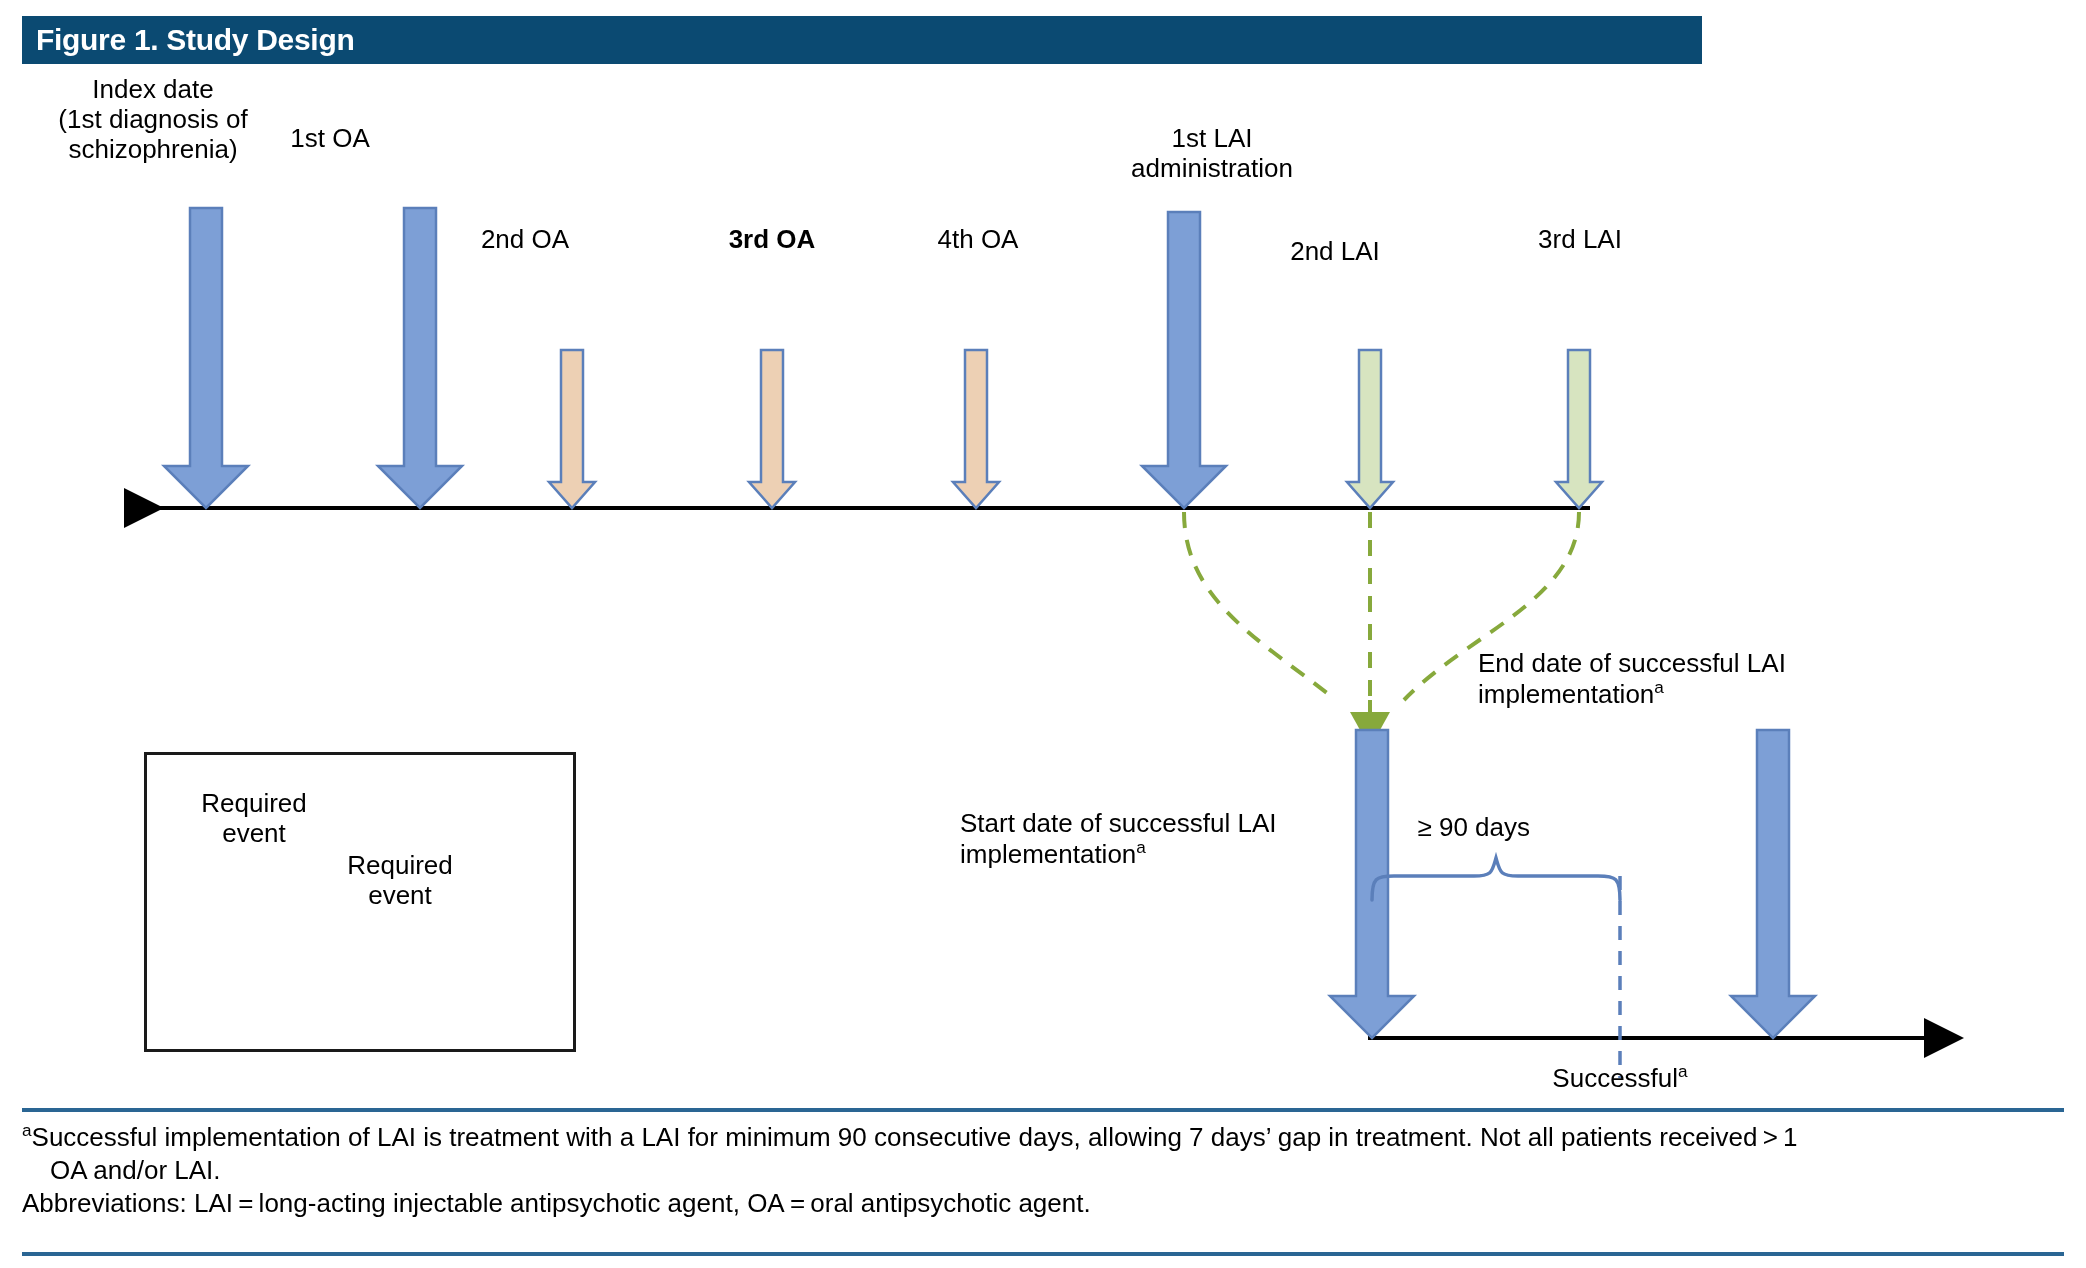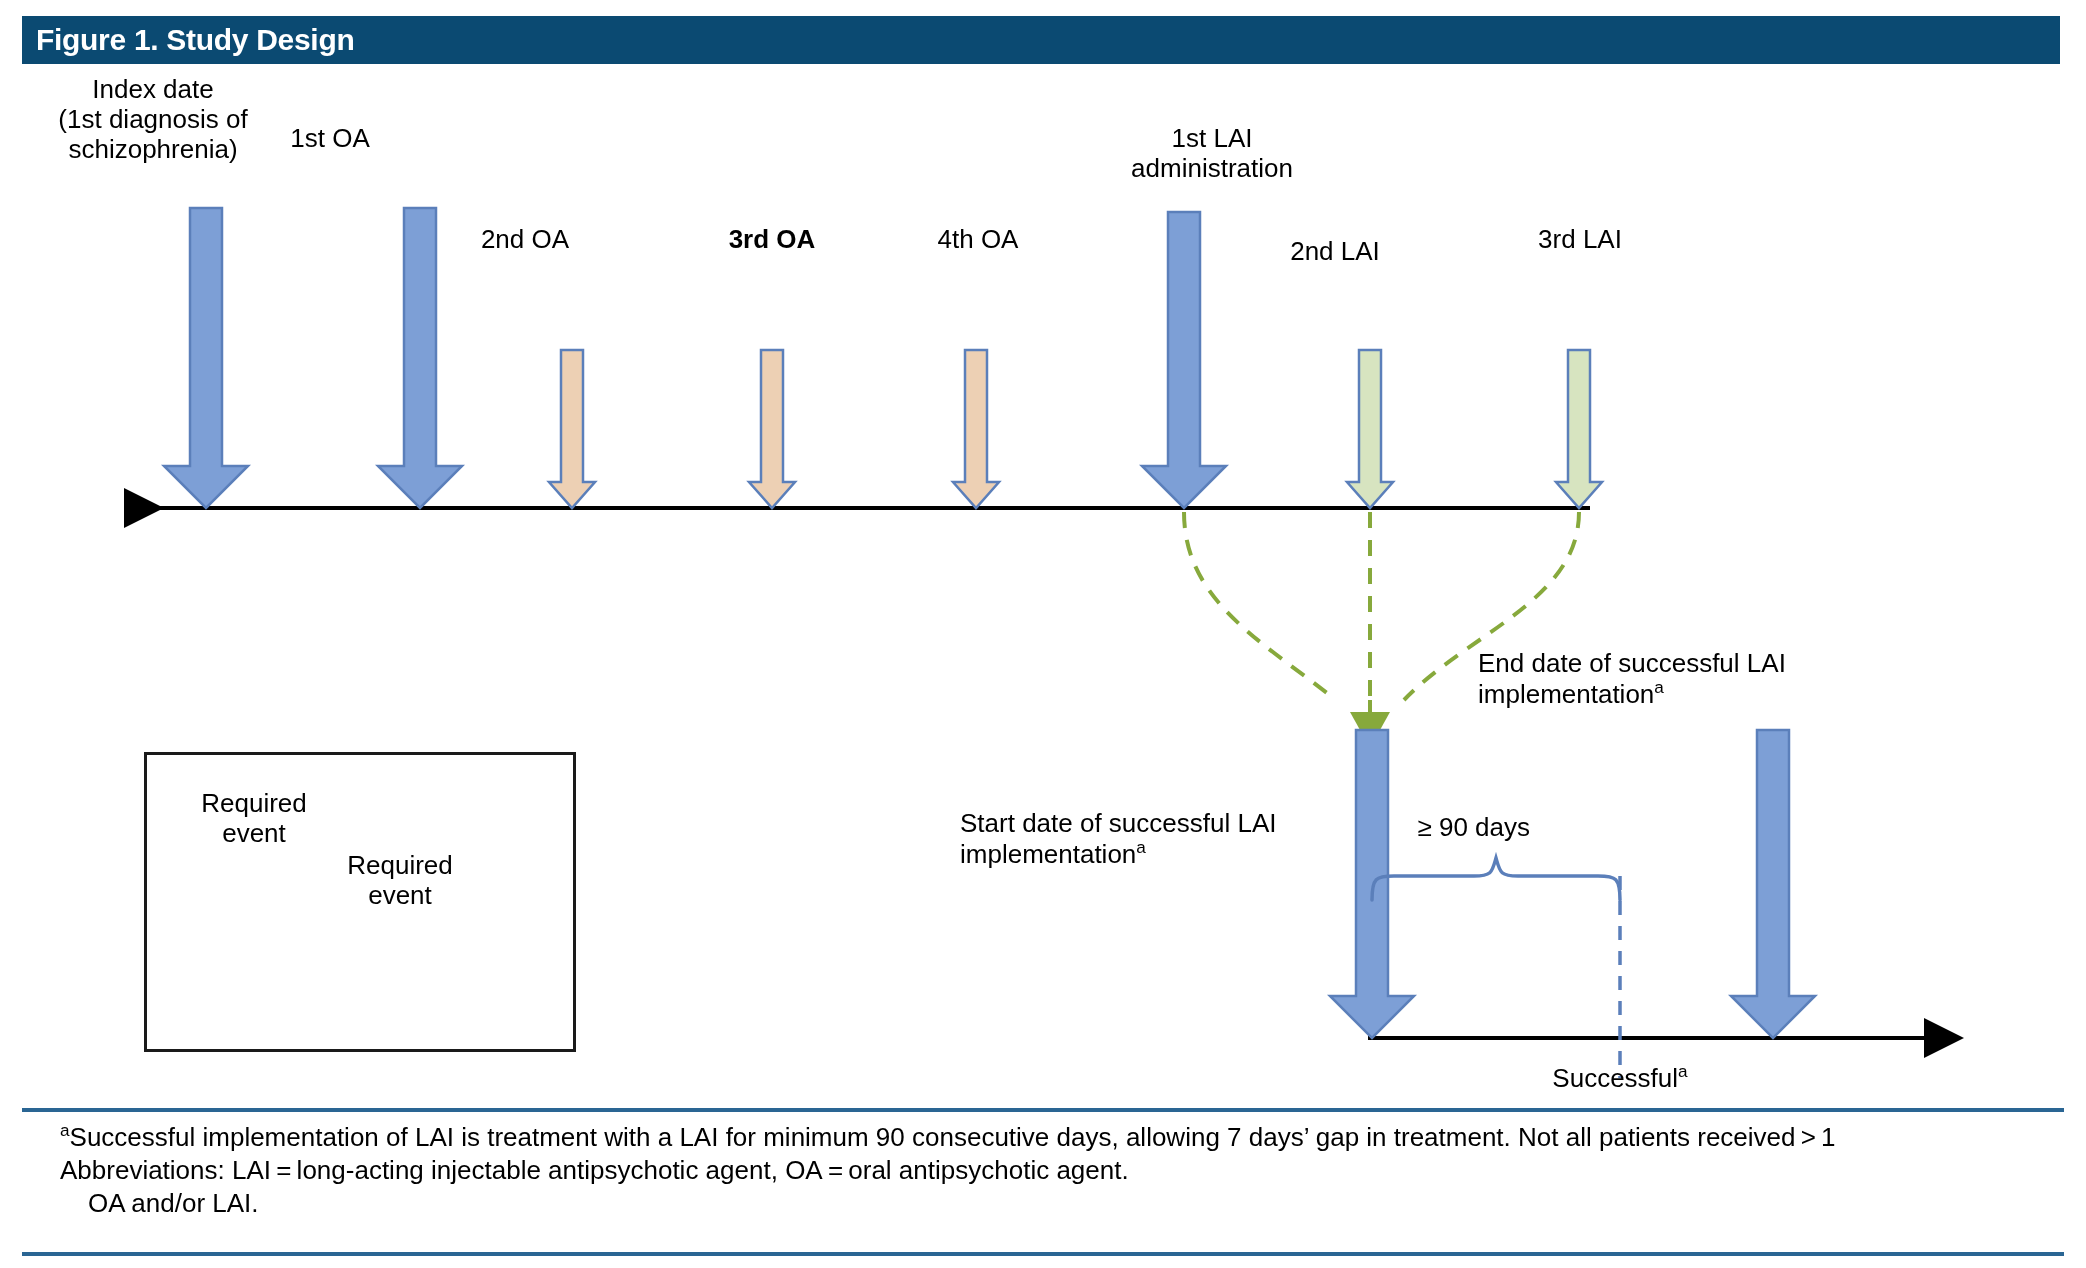--- a/index.html
+++ b/index.html
@@ -5,21 +5,21 @@
   html,body{margin:0;padding:0;background:#ffffff;}
   body{
     width:2086px;height:1268px;position:relative;
     font-family:"Liberation Sans","DejaVu Sans",sans-serif;
     color:#000;overflow:hidden;
   }
   .fig{position:absolute;inset:0;}
 
   
   #title-bar{
-    position:absolute;left:22px;top:16px;width:2038px;height:48px;
+    position:absolute;left:22px;top:16px;width:1680px;height:48px;
     background:#0b4a72;
   }
   #title-text{
     position:absolute;left:14px;top:7px;
     font-size:30px;font-weight:bold;color:#ffffff;
     letter-spacing:-0.3px;white-space:nowrap;
   }
 
   
   .lbl{
@@ -34,21 +34,21 @@
   }
 
   
   #footnote-rule-top{position:absolute;left:22px;top:1108px;width:2042px;height:4px;background:#2a6593;}
   #footnote-rule-bottom{position:absolute;left:22px;top:1252px;width:2042px;height:4px;background:#2a6593;}
   #footnote-block{
     position:absolute;left:22px;top:1120px;width:2046px;
     font-size:26px;line-height:1.28;color:#000;
     font-stretch:condensed;
   }
-  #footnote-block .fn-line{white-space:nowrap;margin-left:38px;}
+  #footnote-block .fn-line{white-space:nowrap;}
   #footnote-block .fn-indent{padding-left:28px;}
   sup{font-size:0.66em;vertical-align:super;}
 
   svg.overlay{position:absolute;left:0;top:0;width:2086px;height:1268px;
               pointer-events:none;overflow:visible;}
 </style>
 </head>
 <body>
 
 <div class="fig">
@@ -171,19 +171,19 @@
   <div class="lbl" style="left:174px;top:788px;width:160px;">Required
 event</div>
 
   <div class="lbl" style="left:320px;top:850px;width:160px;">Required
 event</div>
 
   <div id="footnote-rule-top"></div>
 
   <div id="footnote-block">
     <div class="fn-line"><sup>a</sup><span>Successful implementation of LAI is treatment with a LAI for minimum 90 consecutive days, allowing 7 days’ gap in treatment. Not all patients received &gt; 1</span></div>
+    <div class="fn-line fn-indent">OA and/or LAI.</div>
     <div class="fn-line">Abbreviations: LAI = long-acting injectable antipsychotic agent, OA = oral antipsychotic agent.</div>
-    <div class="fn-line fn-indent">OA and/or LAI.</div>
   </div>
 
   <div id="footnote-rule-bottom"></div>
 
 </div>
 
 </body></html>

